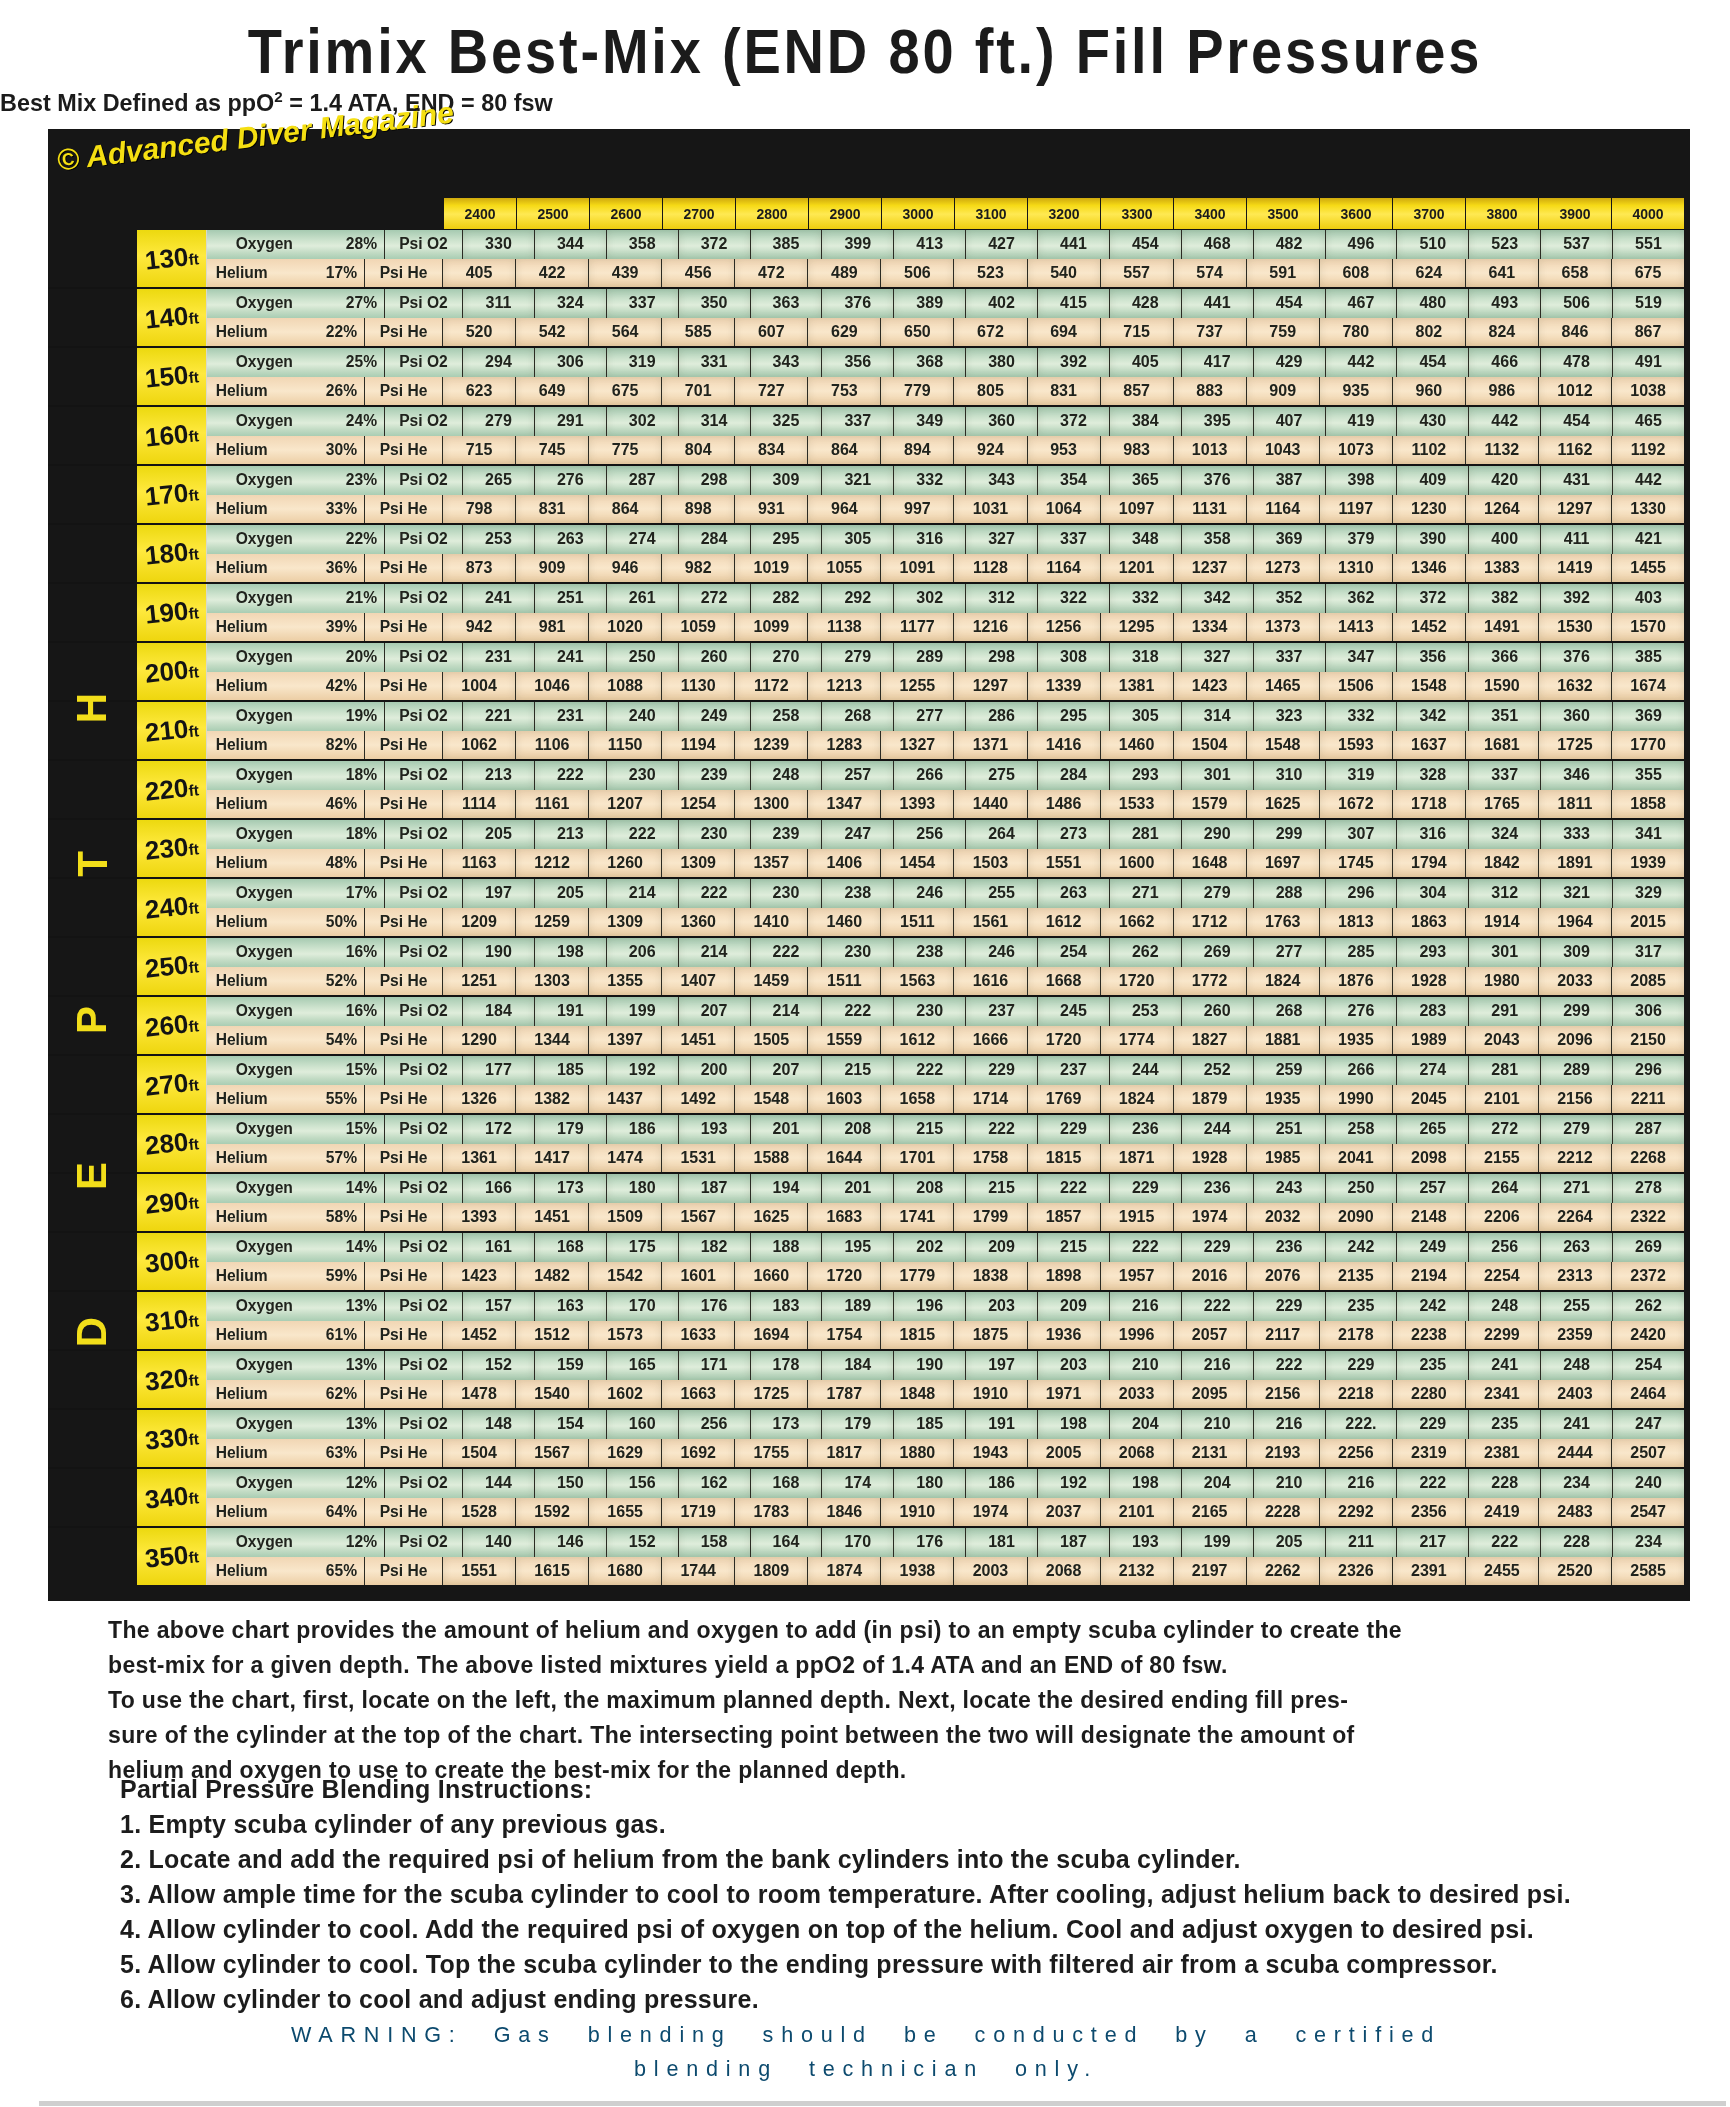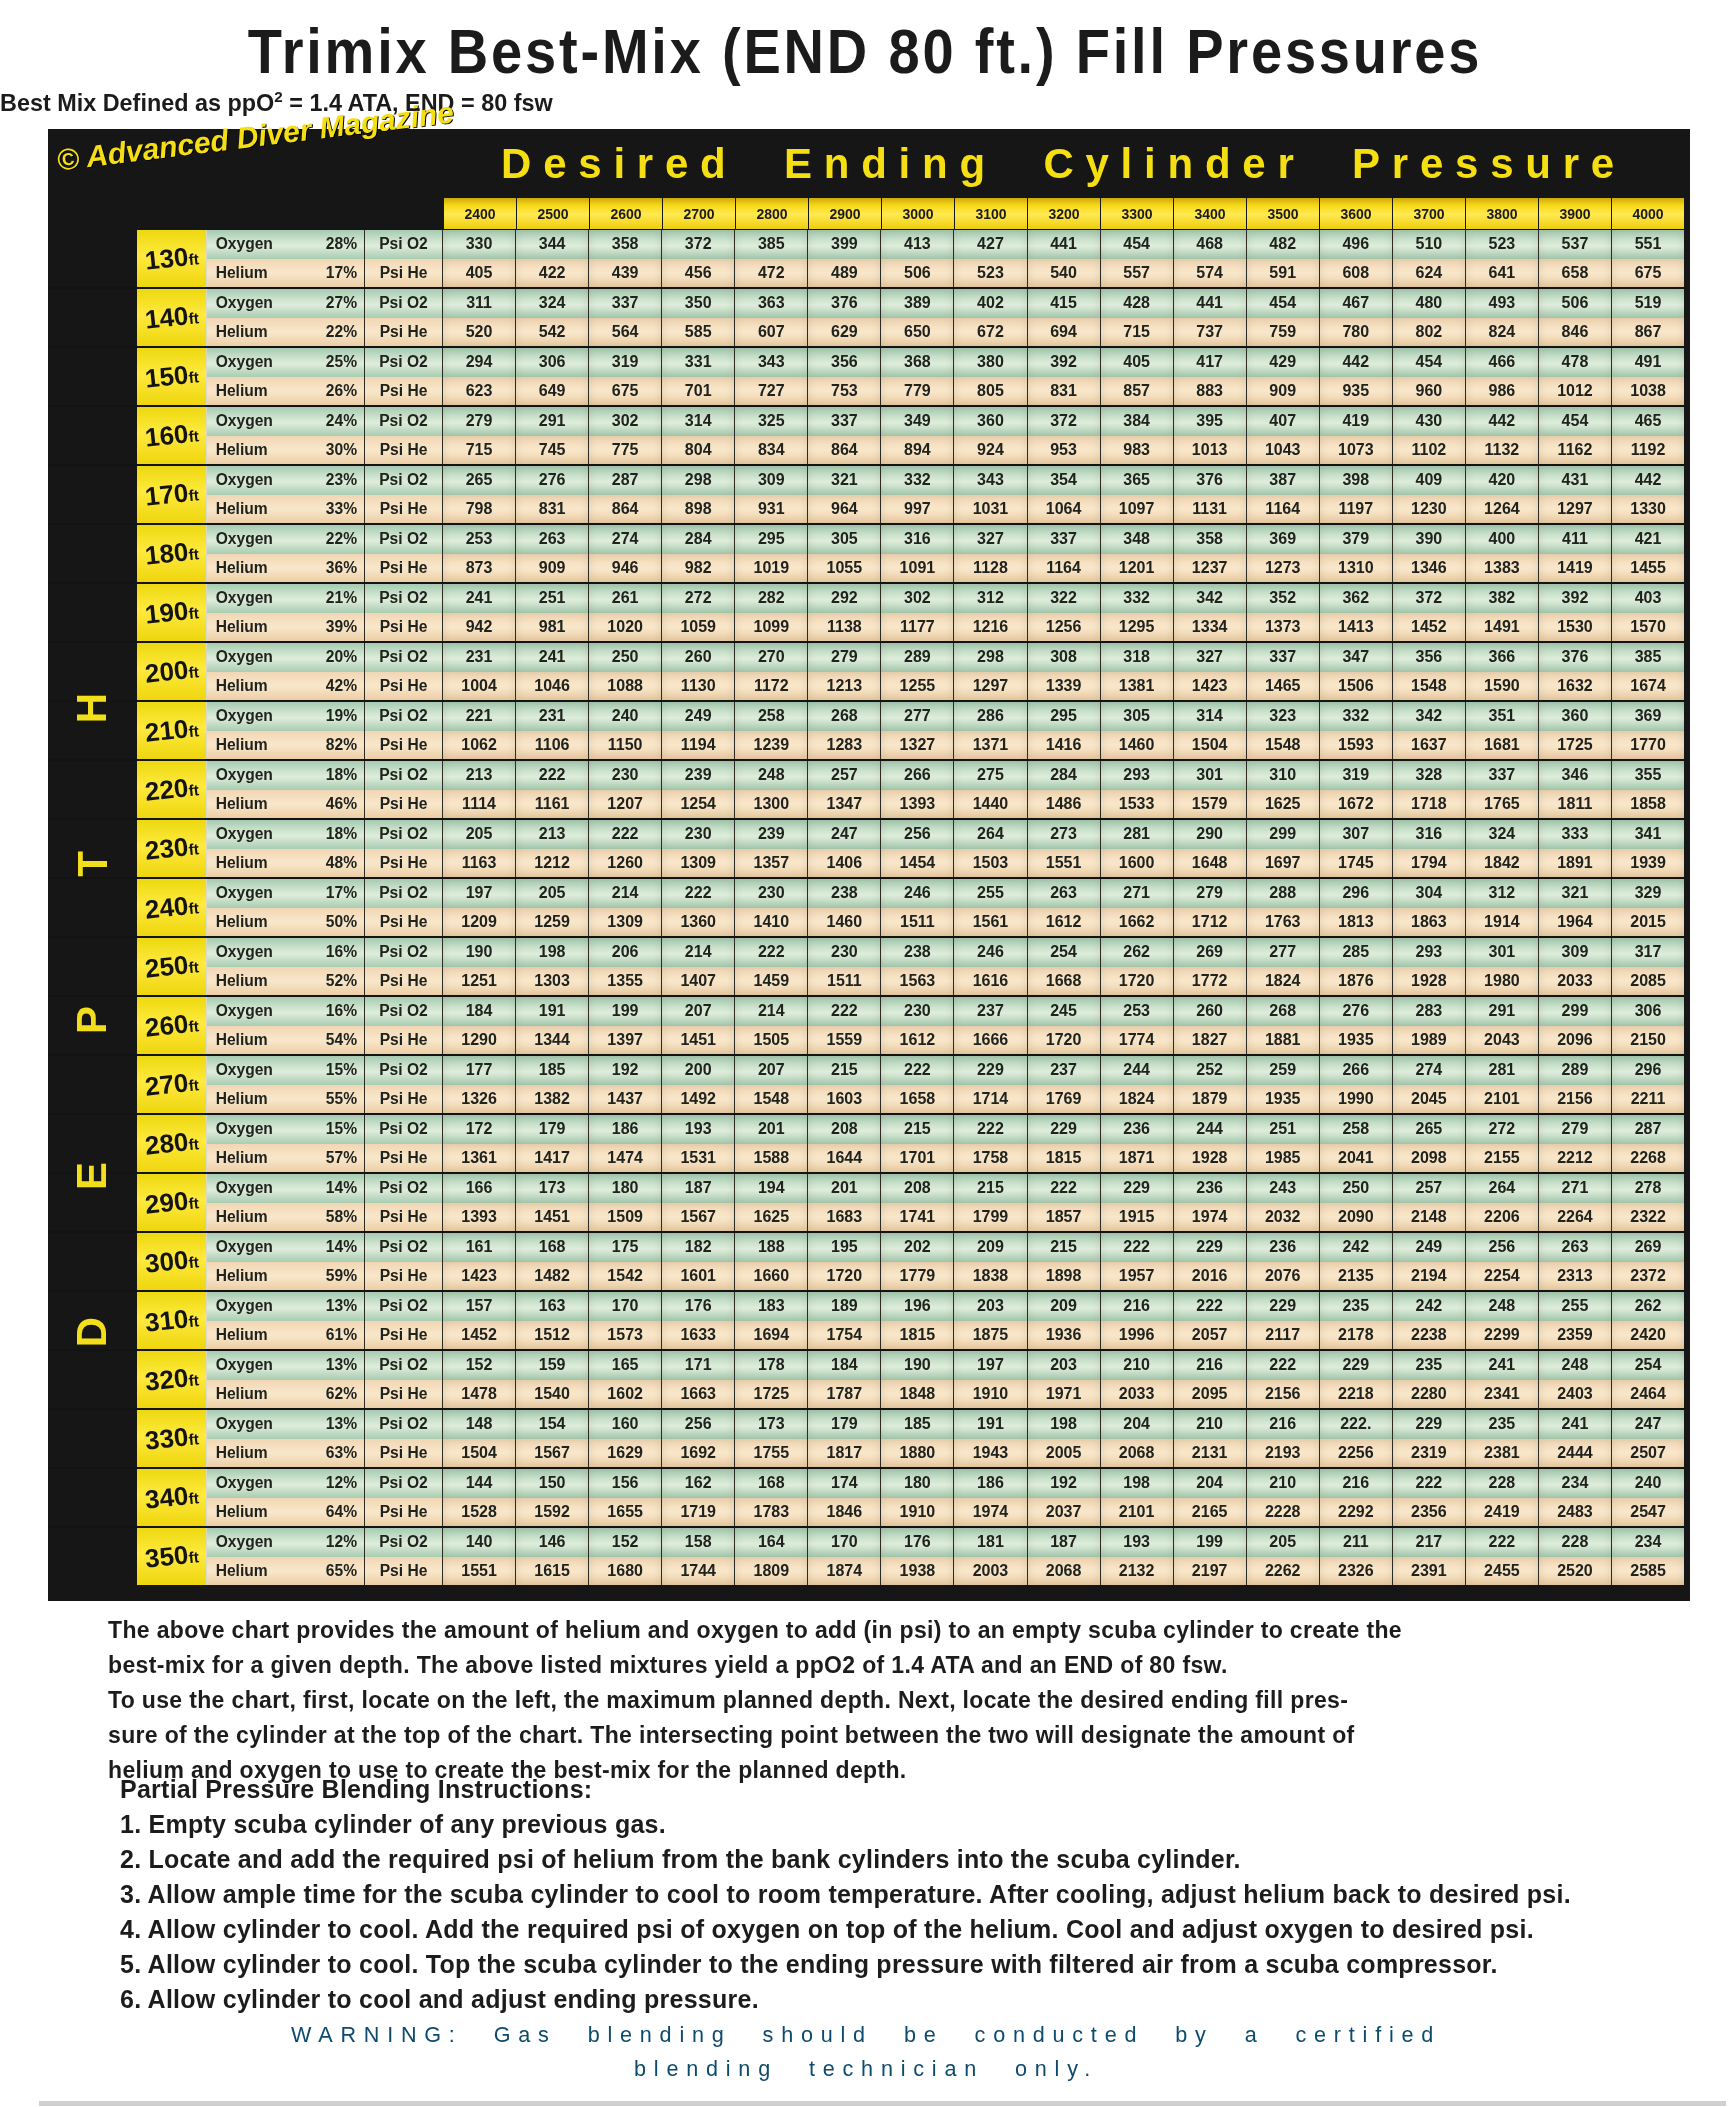--- a/index.html
+++ b/index.html
@@ -50,21 +50,21 @@
   .block:first-child{border-top:none;}
   .depth{
     width:69px;margin-left:89px;flex:0 0 auto;
     background:linear-gradient(180deg,#ecd90f,#ffe93e 45%,#eed60e);
     display:flex;align-items:center;justify-content:center;color:#141414;
   }
   .dnum{font-size:26px;font-weight:bold;transform:rotate(-6deg);white-space:nowrap;}
   .dnum .ft{font-size:0.6em;}
   .gasarea{flex:1;display:flex;flex-direction:column;border-left:1.7px solid #d9d9c9;min-width:0;}
   .grow{flex:1;display:flex;min-width:0;}
-  .grow.o2{background:linear-gradient(180deg,#a6cab1 0%,#cfe4cf 38%,#dfeddb 55%,#c2dbc4 78%,#a9cdb3 100%);}
+  .grow.o2{background:linear-gradient(180deg,#a6cab1 0%,#cfe4cf 38%,#dfeddb 55%,#c2dbc4 78%,#a9cdb3 100%);padding-left:20px;}
   .grow.he{background:linear-gradient(180deg,#f1d6b4 0%,#f9e7cb 50%,#eccea5 100%);}
   .gname{
     width:157px;flex:0 0 auto;display:flex;align-items:center;justify-content:space-between;
     padding:0 7px 0 8.7px;box-sizing:border-box;
     font-size:15.6px;font-weight:bold;color:#20231d;
   }
   .psi{
     width:77px;flex:0 0 auto;border-left:1.7px solid #2b2b23;
     display:flex;align-items:center;justify-content:center;
     font-size:15.6px;font-weight:bold;color:#20231d;
@@ -105,21 +105,20 @@
 </head>
 <body>
 
 <div class="title">Trimix Best-Mix (END 80 ft.) Fill Pressures</div>
 
 <div class="subtitle"><span>Best Mix Defined as ppO</span><sup>2</sup><span> = 1.4 ATA, END = 80 fsw</span></div>
 
 <div class="table">
   <div class="header-band">
     <div class="copyright">© Advanced Diver Magazine</div>
-    <div class="banner">Desired Ending Cylinder Pressure</div>
   </div>
   <div class="colhead" id="colhead">
       <div class="hc">2400</div>
       <div class="hc">2500</div>
       <div class="hc">2600</div>
       <div class="hc">2700</div>
       <div class="hc">2800</div>
       <div class="hc">2900</div>
       <div class="hc">3000</div>
       <div class="hc">3100</div>

